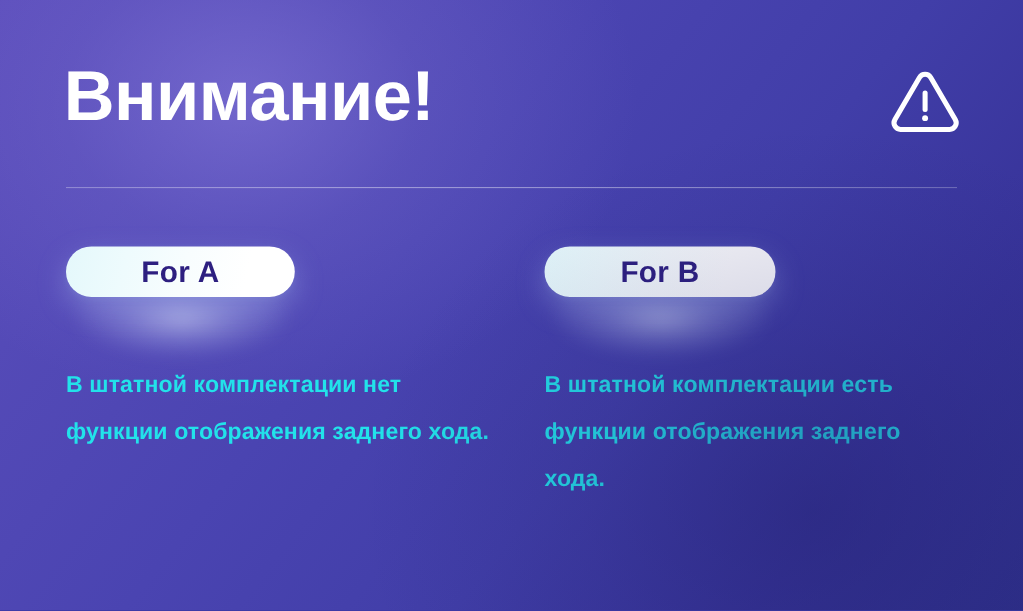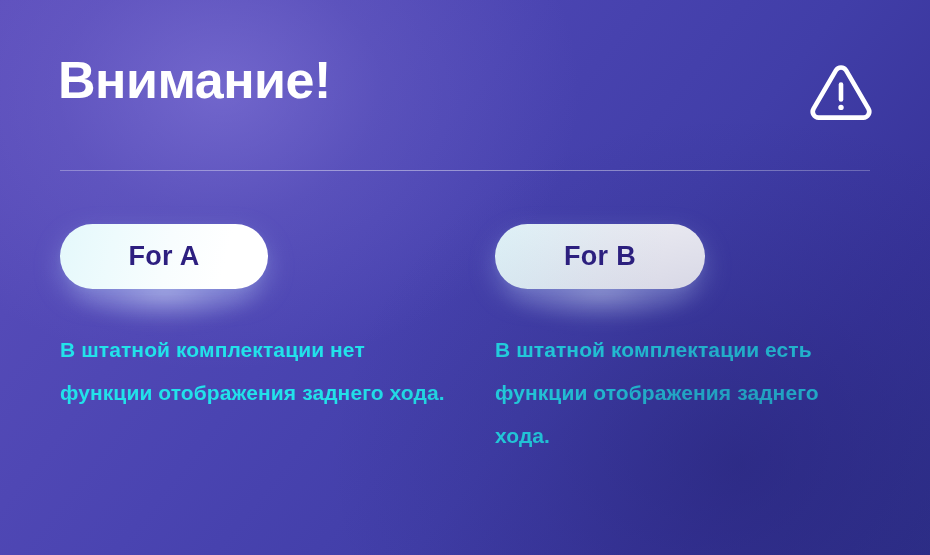--- a/index.html
+++ b/index.html
@@ -60,21 +60,21 @@
                  rgba(34,34,112,0) 100%);
     pointer-events: none;
   }
 
   
   .headline {
     position: absolute;
     left: 58px;
     top: 52px;
     margin: 0;
-    font-size: 52px;
+    font-size: 64px;
     line-height: 1.1;
     font-weight: 700;
     letter-spacing: -0.5px;
     color: #ffffff;
     white-space: nowrap;
   }
 
   
   .warn-icon {
     position: absolute;
@@ -133,21 +133,21 @@
                  rgba(203,214,250,0.28) 48%,
                  rgba(190,200,245,0.0) 100%);
     filter: blur(7px);
     pointer-events: none;
   }
   .pill {
     position: absolute;
     left: 0;
     top: 10px;
     width: 208px;
-    height: 65px;
+    height: 46px;
     border: 0;
     border-radius: 34px;
     cursor: pointer;
     background: linear-gradient(104deg,
         #e4f8fb 0%,
         #eefbfd 26%,
         #f8fdfe 52%,
         #ffffff 78%,
         #ffffff 100%);
     box-shadow:

